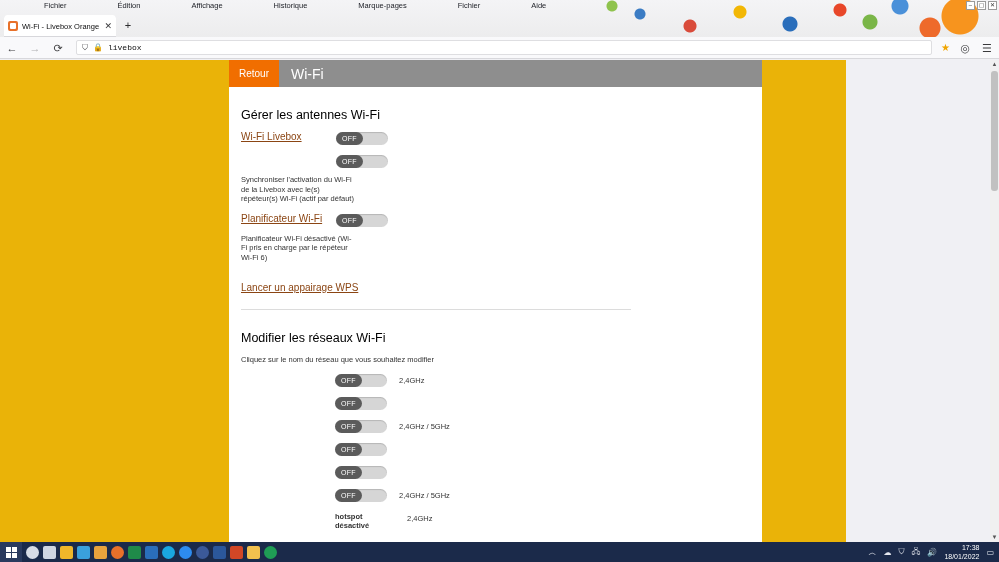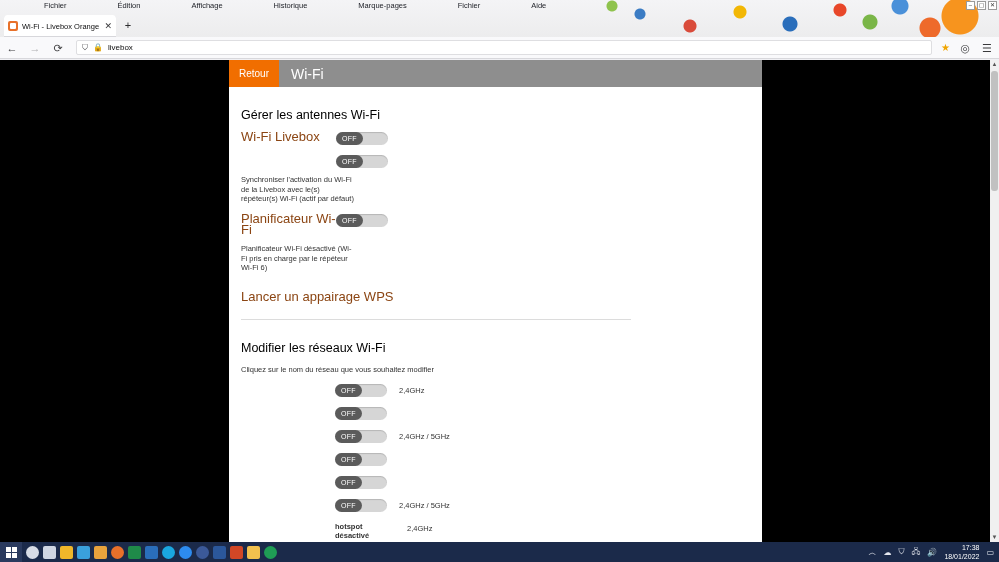--- a/index.html
+++ b/index.html
@@ -157,30 +157,30 @@
     display: flex;
     align-items: center;
     gap: 5px;
     padding: 0 5px;
     font-size: 8px;
     color: #0c0c0d;
     margin-left: 2px;
   }
   .urlbar .shield { font-size: 8px; color: #4a4a4d; }
   .urlbar .lock { font-size: 8px; color: #4a4a4d; }
-  .urlbar .urltext { color: #0c0c0d; }
+  .urlbar .urltext { color: #0c0c0d; font-family: Liberation Mono, monospace; }
   .star { color: #f0a500; font-size: 10px; }
   .navright { display: flex; align-items: center; gap: 8px; flex: 0 0 auto; }
 
   
   .page {
     position: absolute;
     left: 0; top: 60px;
-    width: 999px; height: 482px;
-    background: #000000;
+    width: 846px; height: 482px;
+    background: #eab308;
     overflow: hidden;
   }
   .content {
     position: absolute;
     left: 229px; top: 0;
     width: 533px;
     min-height: 482px;
     background: #ffffff;
   }
   .topbar {
@@ -219,21 +219,22 @@
   }
   .row-label {
     width: 95px;
     flex: 0 0 95px;
     font-size: 7.5px;
     color: #333;
     line-height: 9.6px;
   }
   .link {
     color: #8b4513;
-    font-size: 13px;
+    text-decoration: underline;
+    font-size: 10px;
   }
   .toggle {
     width: 52px; height: 13px;
     border-radius: 7px;
     background: #d6d6d6;
     position: relative;
     flex: 0 0 auto;
     box-shadow: inset 0 1px 1px rgba(0,0,0,0.15);
   }
   .toggle .knob {

